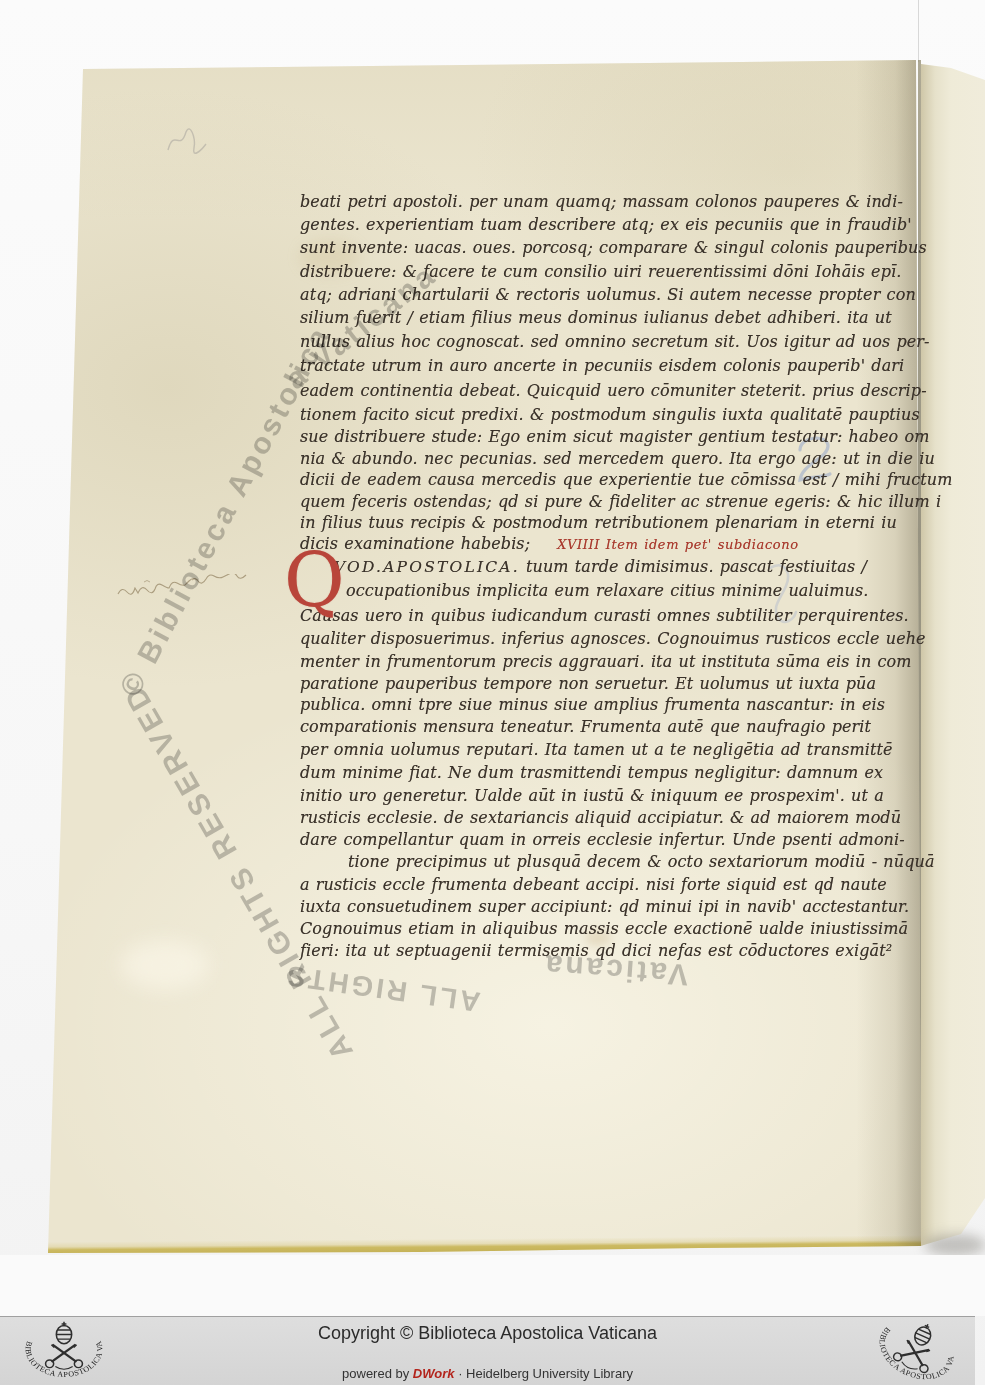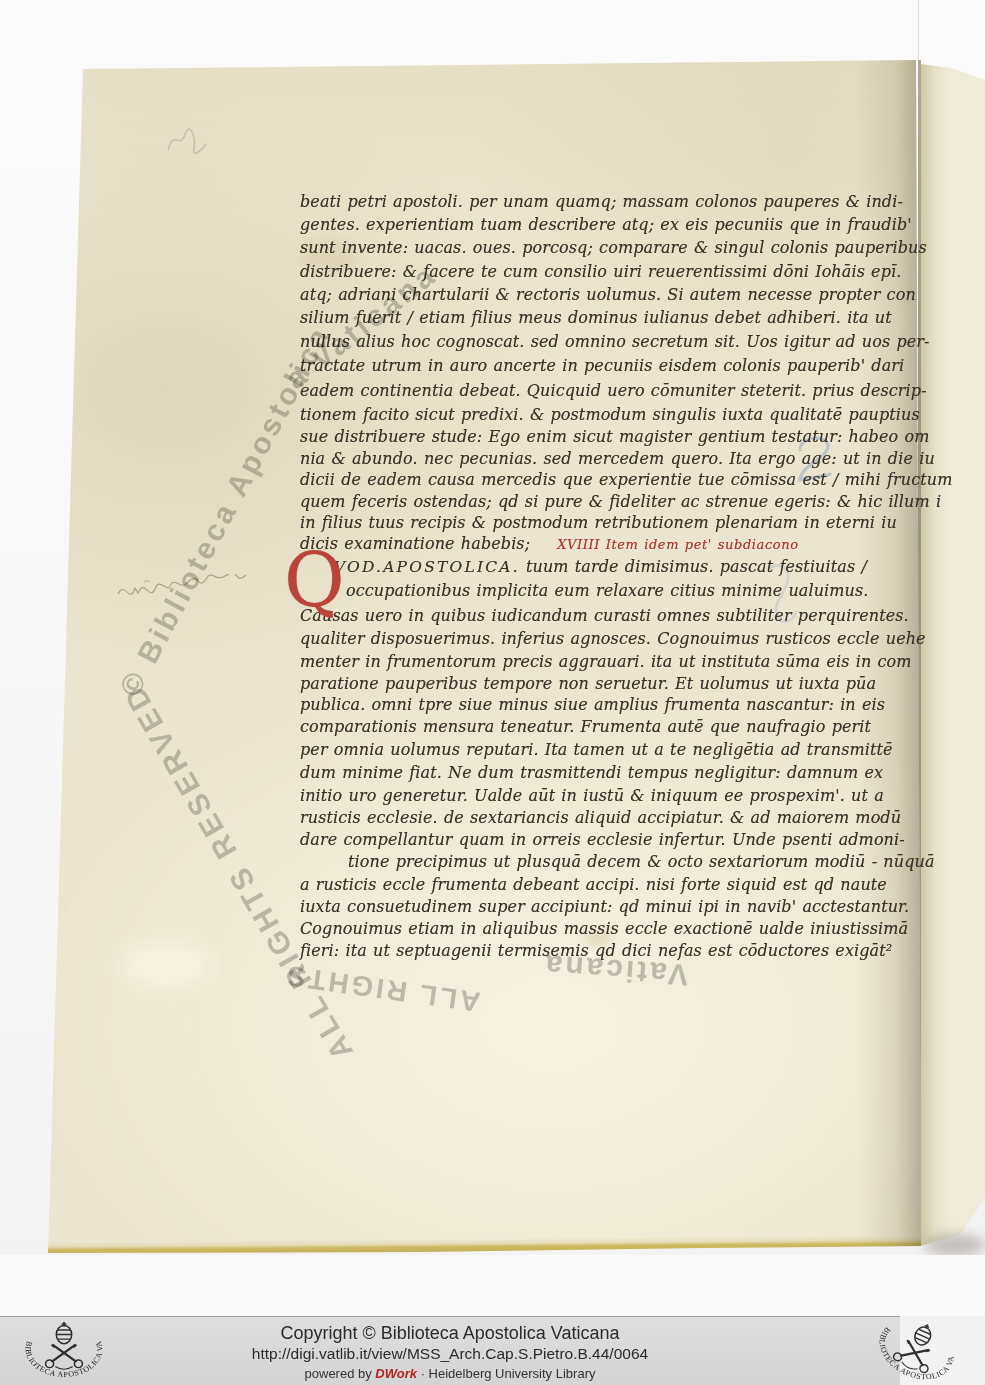--- a/index.html
+++ b/index.html
@@ -59,21 +59,21 @@
       color:rgba(118,118,118,0.42);mix-blend-mode:multiply;white-space:nowrap;pointer-events:none;}
   .wm1{left:143px;top:668px;font-size:30px;letter-spacing:3.5px;transform:rotate(-62deg);transform-origin:0 100%;}
   .wm2{left:300px;top:362px;font-size:30px;letter-spacing:3.5px;transform:rotate(-38deg);transform-origin:0 100%;}
   .wm3{left:345px;top:1040px;font-size:30px;letter-spacing:4px;transform:rotate(-120deg);transform-origin:0 50%;}
   .wm4{left:688px;top:958px;font-size:30px;letter-spacing:3px;transform:rotate(184deg);transform-origin:0 50%;}
   .wm5{left:480px;top:986px;font-size:28px;letter-spacing:3px;transform:rotate(188deg);transform-origin:0 50%;}
   
   .svg-abs{position:absolute;pointer-events:none;}
   
   .white-gap{position:absolute;left:0;top:1255px;width:985px;height:61px;background:#fafafa;}
-  .footer{position:absolute;left:0;top:1316px;width:900px;height:69px;
+  .footer{position:absolute;left:0;top:1316px;width:975px;height:69px;
         background:linear-gradient(180deg,#dedede 0,#d4d4d4 100%);border-top:1px solid #a0a0a0;box-sizing:border-box;}
   .f-line{position:absolute;left:0;width:100%;text-align:center;color:#2b2b2b;}
   .f1{top:6px;font-size:18px;}
   .f2{top:28px;font-size:15.5px;}
   .f3{top:49px;font-size:13px;color:#333;}
   .dwork{font-weight:bold;font-style:italic;color:#b3241c;}
   .logo{position:absolute;top:1319px;width:96px;height:64px;}
   .logo-left{left:16px;}
   .logo-right{left:868px;transform:rotate(24deg);}
 </style>
@@ -155,21 +155,20 @@
   <div class="wm wm1">© Biblioteca Apostolica</div>
   <div class="wm wm2">a Vaticana</div>
   <div class="wm wm3">ALL RIGHTS RESERVED</div>
   <div class="wm wm4">Vaticana</div>
   <div class="wm wm5">ALL RIGHTS</div>
 
   <div class="white-gap"></div>
 
   <div class="footer">
     <div class="f-line f1">Copyright © Biblioteca Apostolica Vaticana</div>
-    <div class="f-line f2">http://digi.vatlib.it/view/MSS_Arch.Cap.S.Pietro.B.44/0064</div>
     <div class="f-line f3"><span>powered by </span><span class="dwork">DWork</span><span> · Heidelberg University Library</span></div>
   </div>
 
   <svg class="logo logo-left" viewBox="0 0 100 70" preserveAspectRatio="none">
     <path id="arcL" d="M 12,24 A 40,30 0 1 0 88,24" fill="none"></path>
     <text font-size="8.4" font-family="Liberation Serif,serif" fill="#1b1b1b" letter-spacing="0.6">
       <textPath href="#arcL">BIBLIOTECA APOSTOLICA VATICANA</textPath>
     </text>
     <g stroke="#1c1c1c" fill="none" stroke-width="1.6" opacity="0.9">
       <path d="M50,3 v5 M47.5,5.5 h5"></path>

